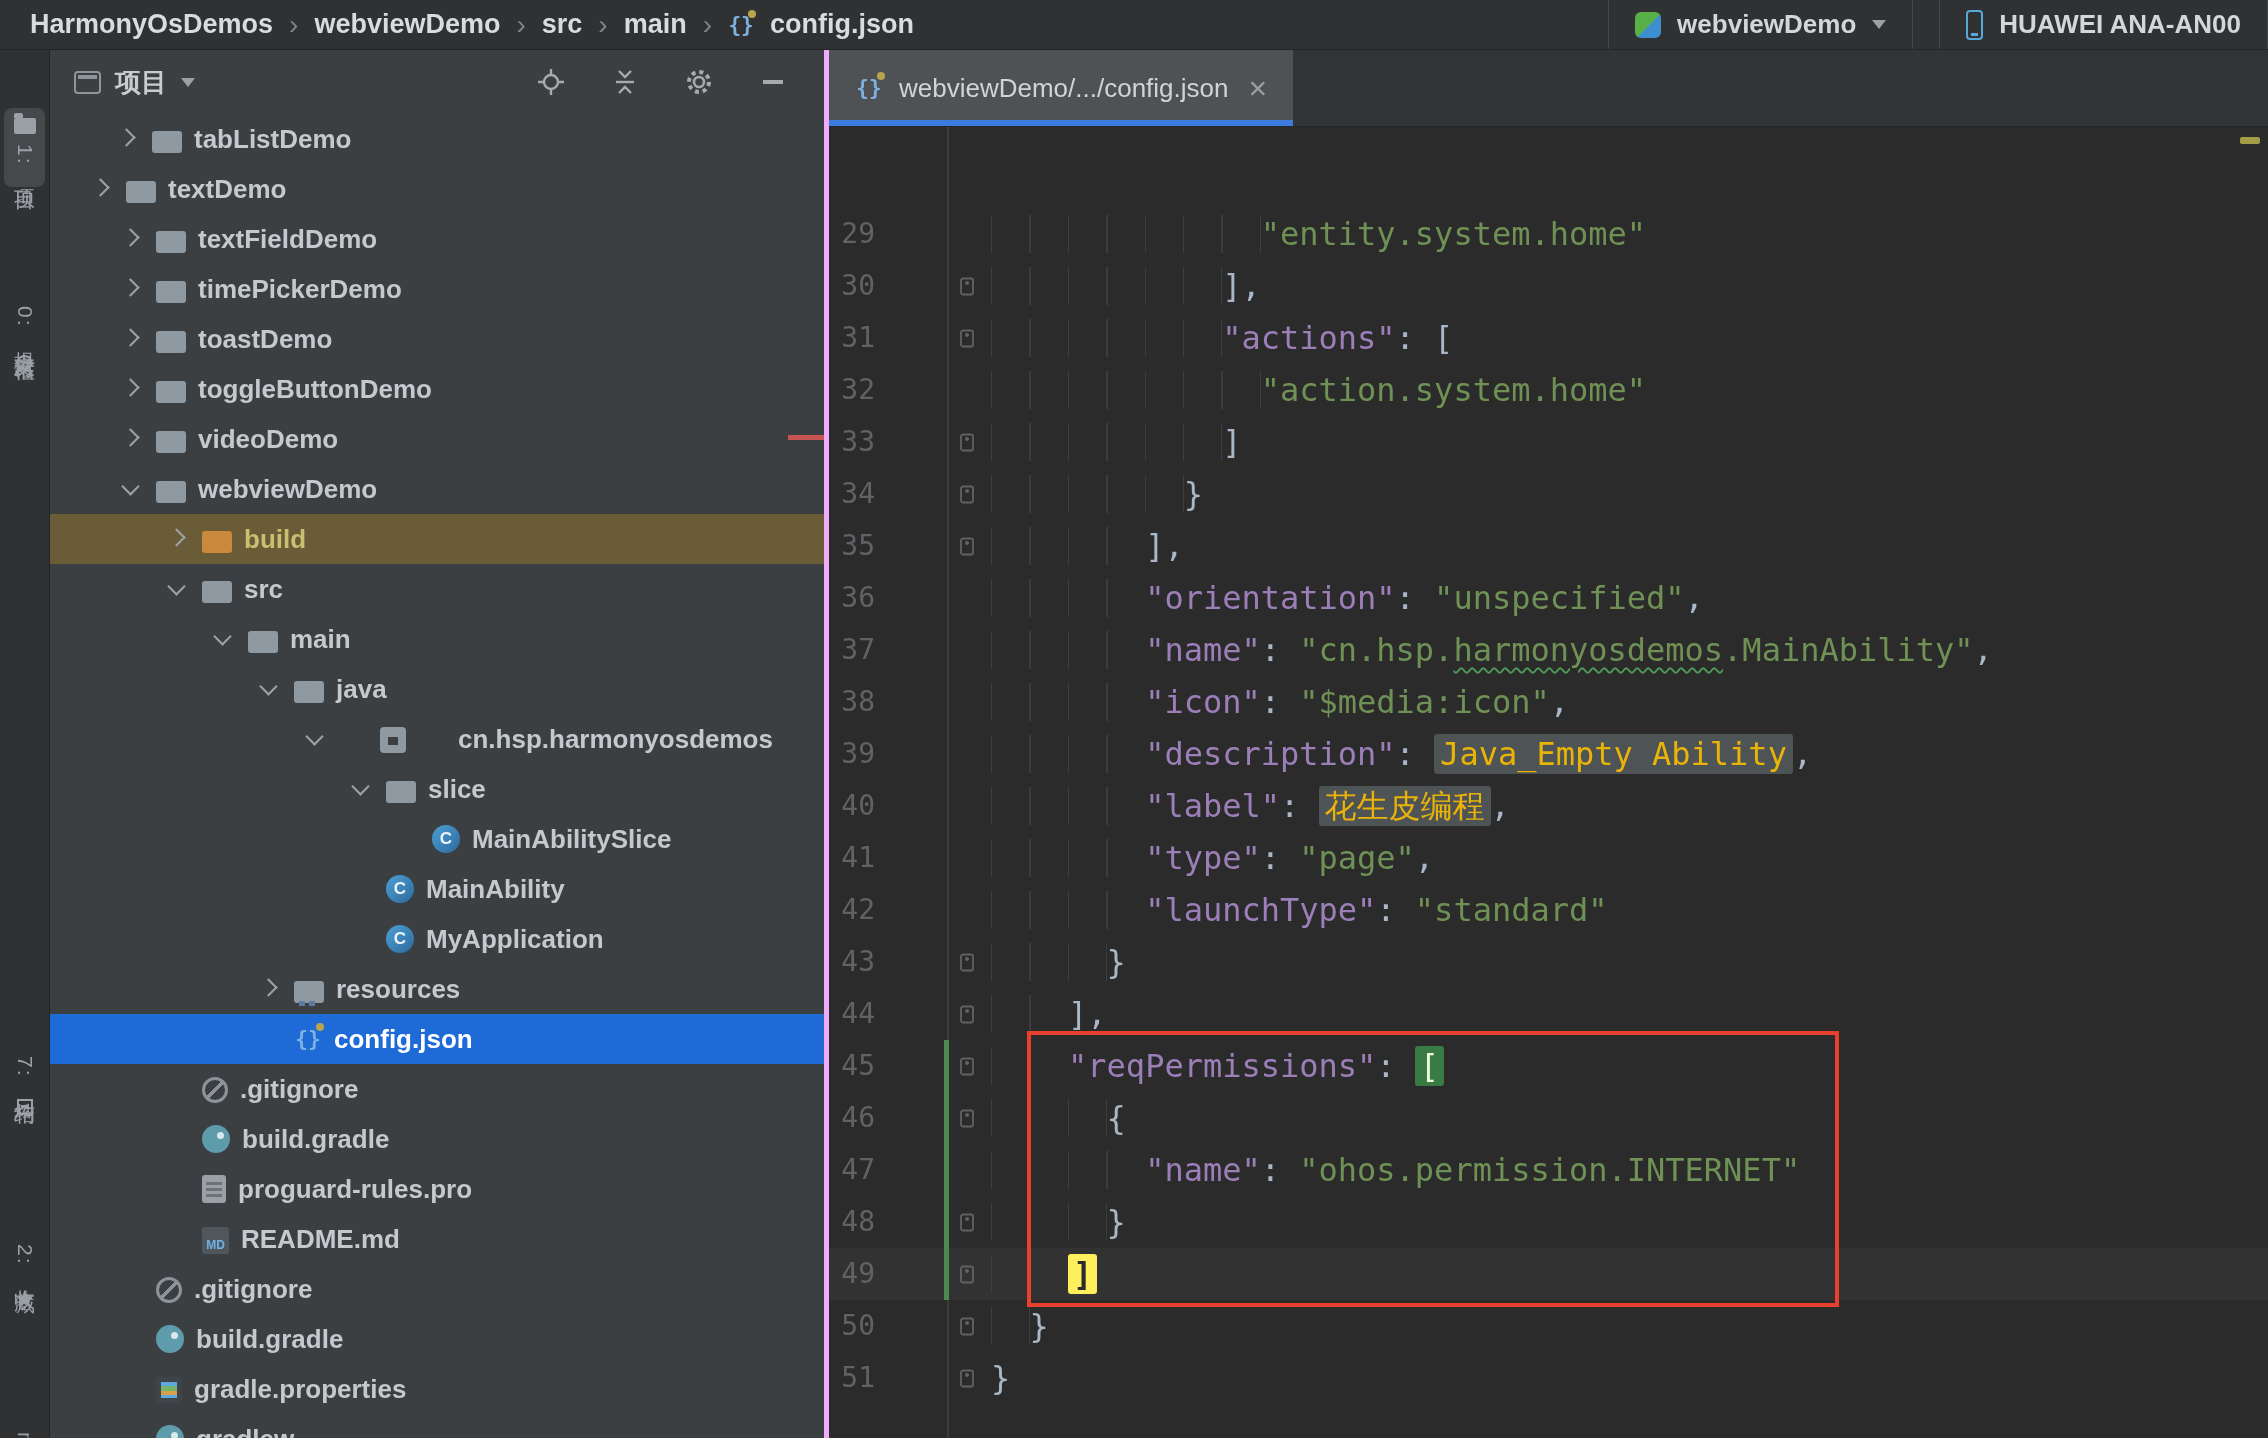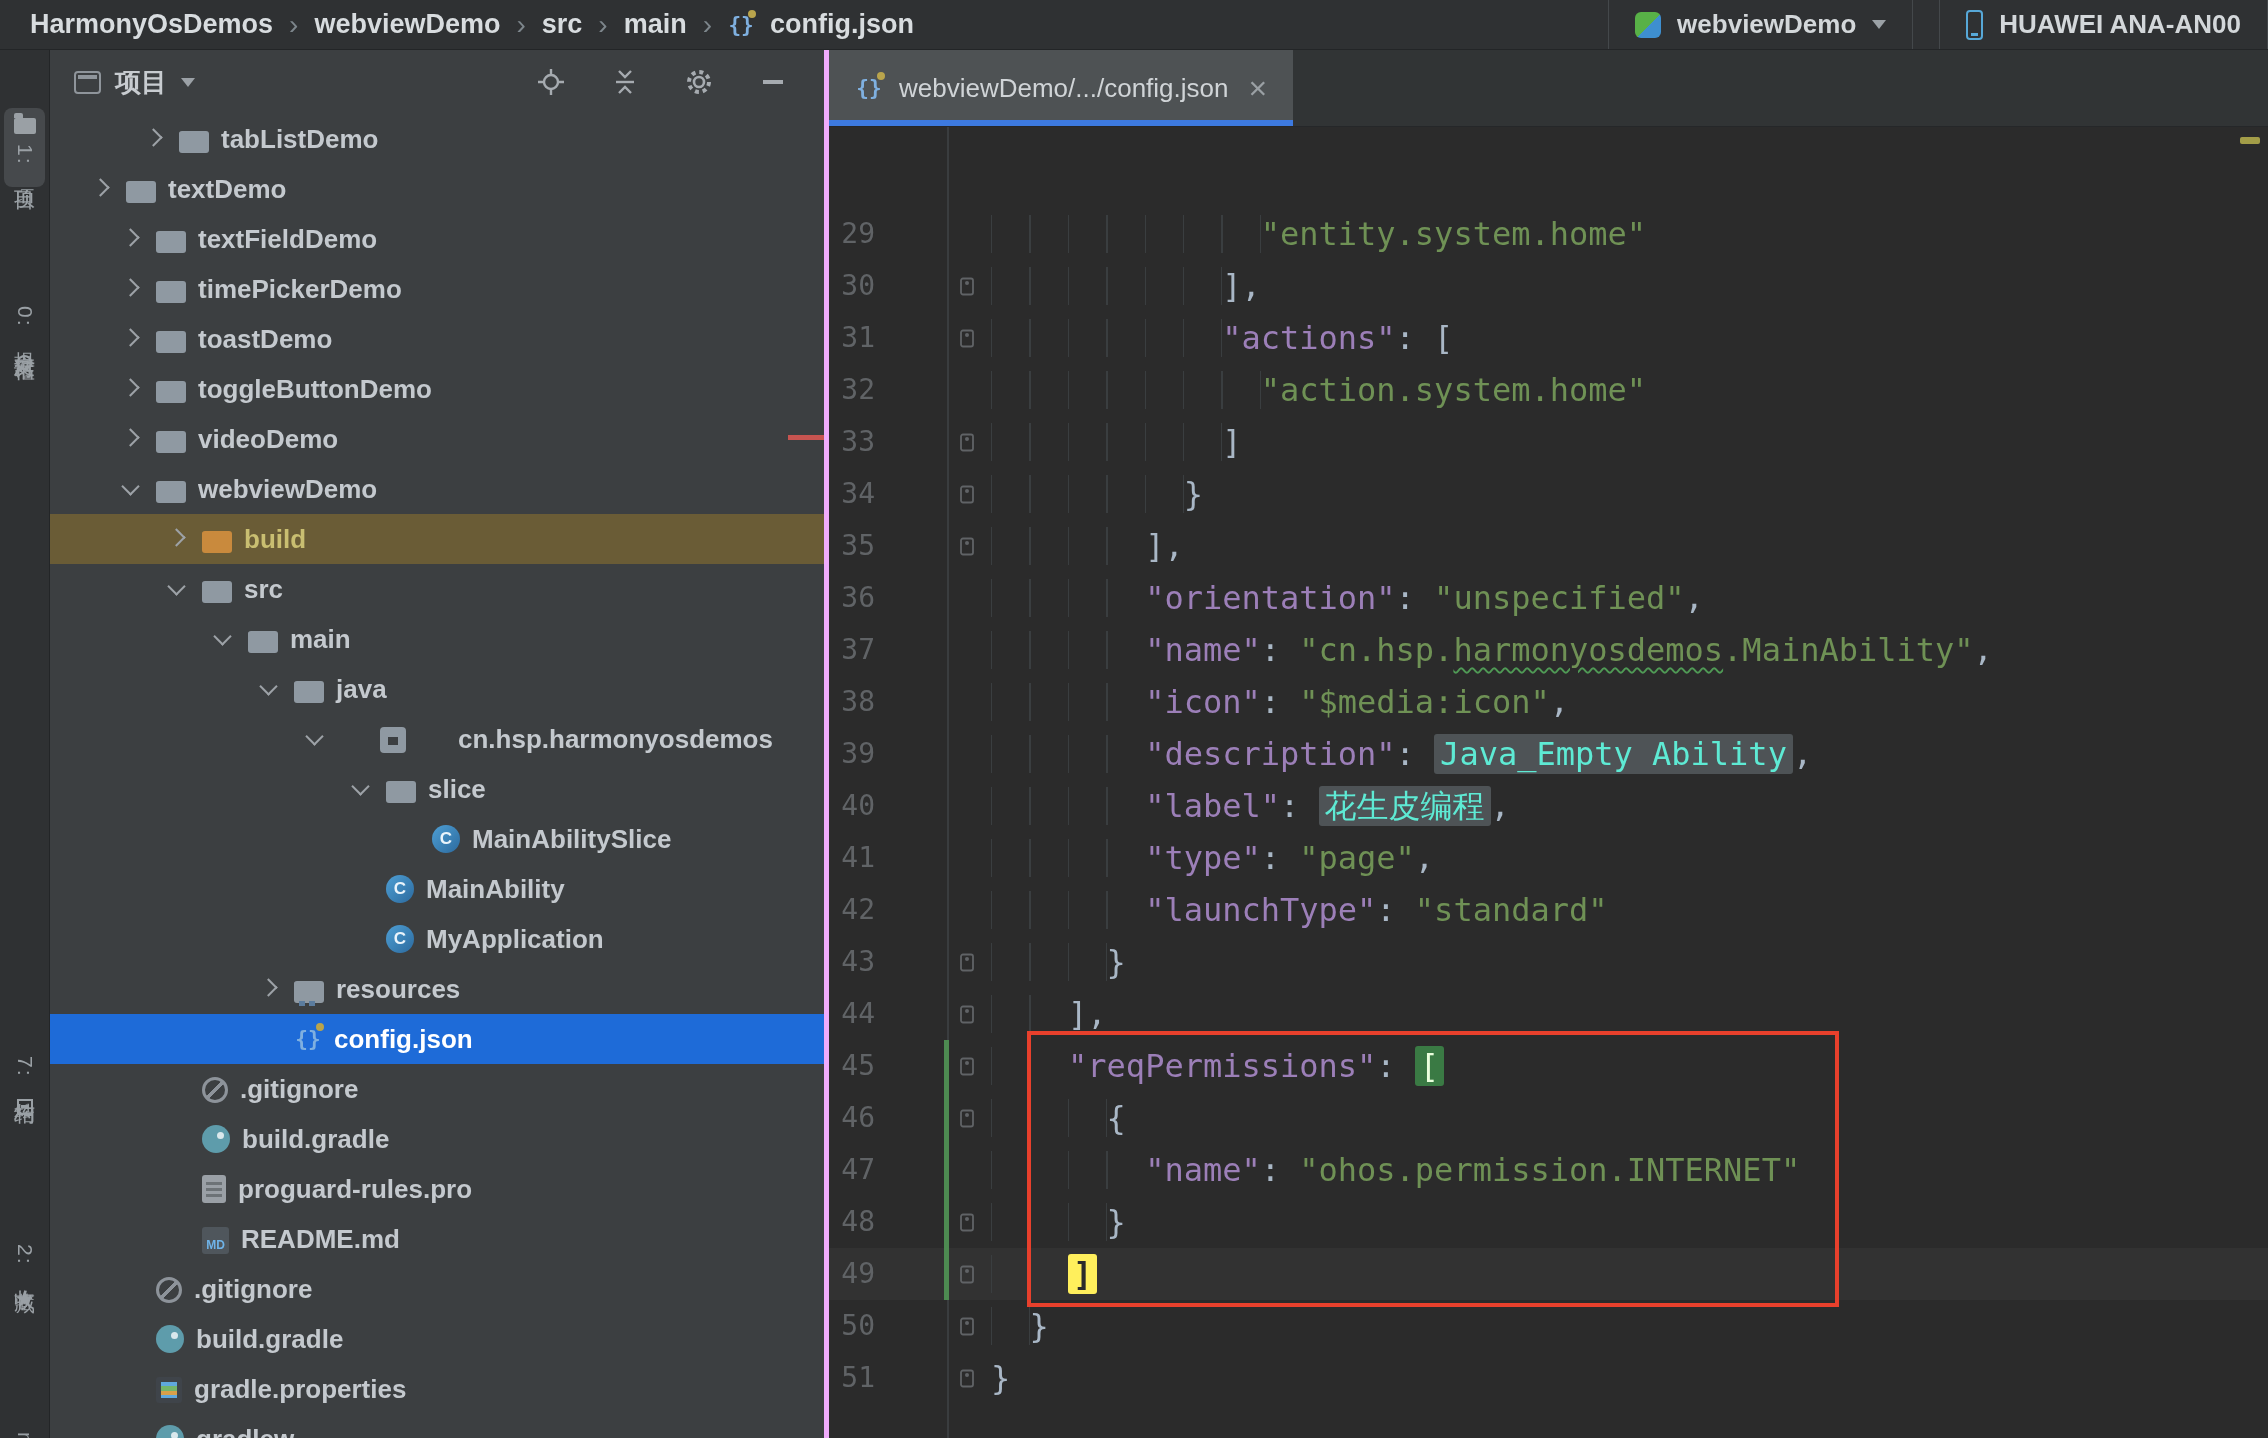--- a/index.html
+++ b/index.html
@@ -115,21 +115,21 @@
   .cline{height:52px;display:flex;align-items:center;font-size:32px;line-height:52px;white-space:pre;cursor:text}
   .cline.current{background:#323232}
   .lnum{width:46px;flex:none;text-align:right;color:#606366;font-size:28px}
   .lmark{width:110px;flex:none;display:flex;align-items:center;justify-content:flex-end;padding-right:10px}
   .lcode{padding-left:6px}
   .tok-ws{background-image:repeating-linear-gradient(90deg,#3a3e40 0,#3a3e40 1.5px,transparent 1.5px,transparent 38.4px)}
   .tok-punc{color:#a9b7c6}
   .tok-key{color:var(--key-purple)}
   .tok-str{color:var(--string-green)}
   .tok-strwarn{color:var(--string-green);text-decoration:underline wavy #4f9a55 2px;text-underline-offset:6px}
-  .tok-fold{background:var(--fold-bg);color:#5eead4;border-radius:3px;padding:1px 6px}
+  .tok-fold{background:var(--fold-bg);color:#eab308;border-radius:3px;padding:1px 6px}
   .tok-brmatch{background:var(--brace-match-bg);color:#eaffdd;border-radius:3px;padding:1px 5px}
   .tok-brcaret{background:var(--brace-caret-bg);color:#2b2b2b;border-radius:3px;padding:1px 5px;font-weight:700}
   .annotation-box{position:absolute;left:198px;top:904px;width:812px;height:276px;border:4px solid var(--annotation-red);
     z-index:5;pointer-events:none}
   .stripe-mark{position:absolute;right:8px;top:10px;width:20px;height:7px;background:#b8b24e;border-radius:2px;opacity:.85}
 </style>
 </head>
 <body>
 
 <div class="screen">
@@ -208,21 +208,21 @@
                 <circle cx="15" cy="15" r="5" fill="none" stroke="#a6abb0" stroke-width="2.6"></circle>
                 <circle cx="15" cy="15" r="10" fill="none" stroke="#a6abb0" stroke-width="4" stroke-dasharray="4 3.85"></circle>
               </svg>
           </span>
           <span class="ph-icon">
               <span class="dash"></span>
             </span>
         </span>
       </div>
       <div class="tree">
-          <div class="trow" style="padding-left: 77px;">
+          <div class="trow" style="padding-left: 50px;">
             <span class="chev collapsed"></span>
             <span class="ticon i-folder"></span>
             <span class="tlabel">tabListDemo</span>
           </div>
           <div class="trow" style="padding-left: 24px;">
             <span class="chev collapsed"></span>
             <span class="ticon i-folder"></span>
             <span class="tlabel">textDemo</span>
           </div>
           <div class="trow" style="padding-left: 54px;">

